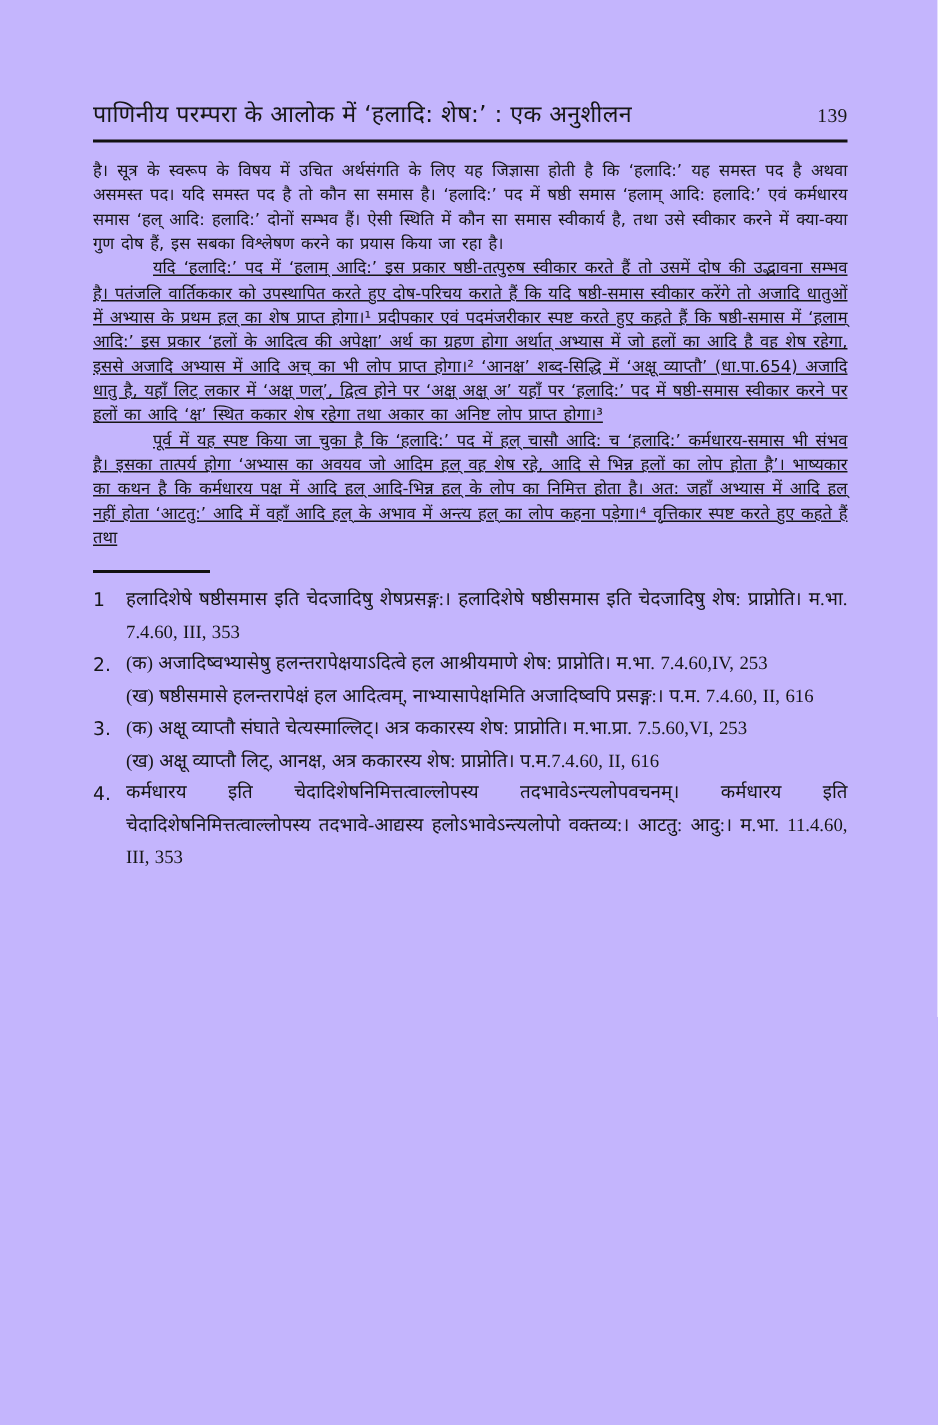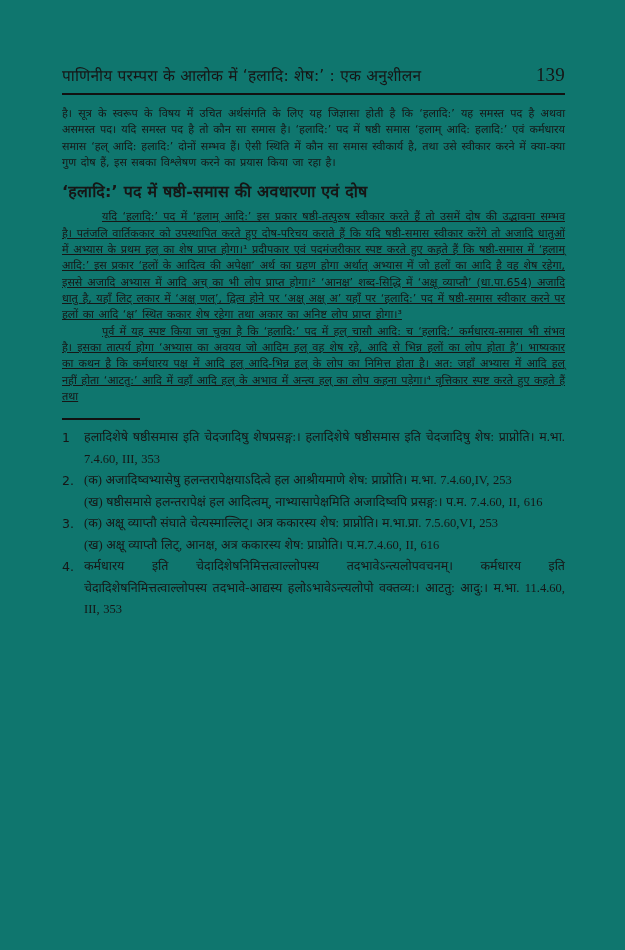--- a/index.html
+++ b/index.html
@@ -6,34 +6,34 @@
     margin: 0;
     padding: 0;
     background: #ffffff;
     font-family: "DejaVu Sans", "Liberation Serif", sans-serif;
     color: #161616;
   }
   .page {
     position: relative;
     width: 625px;
     height: 950px;
-    background: #0f766e;
+    background: #c4b5fd;
     overflow: hidden;
     box-sizing: border-box;
     padding: 64px 60px 12px 62px;
   }
   .running-head {
     display: flex;
     justify-content: space-between;
     align-items: baseline;
     font-size: 15.5px;
     letter-spacing: 0.2px;
   }
   .running-head .title { white-space: nowrap; }
-  .running-head .pageno { font-family: "Liberation Serif", "DejaVu Serif", serif; font-size: 19px; }
+  .running-head .pageno { font-family: "Liberation Serif", "DejaVu Serif", serif; font-size: 13px; }
   .head-rule {
     border: none;
     border-top: 2px solid #111;
     margin: 7px 0 0 0;
     height: 0;
   }
   .body-text {
     margin-top: 11px;
   }
   .para {
@@ -83,21 +83,20 @@
 <div class="page">
 
   <div class="running-head">
     <span class="title">पाणिनीय परम्परा के आलोक में ‘हलादि: शेष:’ : एक अनुशीलन</span>
     <span class="pageno">139</span>
   </div>
   <hr class="head-rule">
 
   <div class="body-text">
     <p class="para">है। सूत्र के स्वरूप के विषय में उचित अर्थसंगति के लिए यह जिज्ञासा होती है कि ‘हलादि:’ यह समस्त पद है अथवा असमस्त पद। यदि समस्त पद है तो कौन सा समास है। ‘हलादि:’ पद में षष्ठी समास ‘हलाम् आदि: हलादि:’ एवं कर्मधारय समास ‘हल् आदि: हलादि:’ दोनों सम्भव हैं। ऐसी स्थिति में कौन सा समास स्वीकार्य है, तथा उसे स्वीकार करने में क्या-क्या गुण दोष हैं, इस सबका विश्लेषण करने का प्रयास किया जा रहा है।</p>
-    <div class="section-heading">‘हलादि:’ पद में षष्ठी-समास की अवधारणा एवं दोष</div>
     <p class="para indent">यदि ‘हलादि:’ पद में ‘हलाम् आदि:’ इस प्रकार षष्ठी-तत्पुरुष स्वीकार करते हैं तो उसमें दोष की उद्भावना सम्भव है। पतंजलि वार्तिककार को उपस्थापित करते हुए दोष-परिचय कराते हैं कि यदि षष्ठी-समास स्वीकार करेंगे तो अजादि धातुओं में अभ्यास के प्रथम हल् का शेष प्राप्त होगा।¹ प्रदीपकार एवं पदमंजरीकार स्पष्ट करते हुए कहते हैं कि षष्ठी-समास में ‘हलाम् आदि:’ इस प्रकार ‘हलों के आदित्व की अपेक्षा’ अर्थ का ग्रहण होगा अर्थात् अभ्यास में जो हलों का आदि है वह शेष रहेगा, इससे अजादि अभ्यास में आदि अच् का भी लोप प्राप्त होगा।² ‘आनक्ष’ शब्द-सिद्धि में ‘अक्षू व्याप्तौ’ (धा.पा.654) अजादि धातु है, यहाँ लिट् लकार में ‘अक्ष् णल्’, द्वित्व होने पर ‘अक्ष् अक्ष् अ’ यहाँ पर ‘हलादि:’ पद में षष्ठी-समास स्वीकार करने पर हलों का आदि ‘क्ष’ स्थित ककार शेष रहेगा तथा अकार का अनिष्ट लोप प्राप्त होगा।³</p>
     <p class="para indent">पूर्व में यह स्पष्ट किया जा चुका है कि ‘हलादि:’ पद में हल् चासौ आदि: च ‘हलादि:’ कर्मधारय-समास भी संभव है। इसका तात्पर्य होगा ‘अभ्यास का अवयव जो आदिम हल् वह शेष रहे, आदि से भिन्न हलों का लोप होता है’। भाष्यकार का कथन है कि कर्मधारय पक्ष में आदि हल् आदि-भिन्न हल् के लोप का निमित्त होता है। अत: जहाँ अभ्यास में आदि हल् नहीं होता ‘आटतु:’ आदि में वहाँ आदि हल् के अभाव में अन्त्य हल् का लोप कहना पड़ेगा।⁴ वृत्तिकार स्पष्ट करते हुए कहते हैं तथा</p>
   </div>
 
   <hr class="footnote-sep">
 
   <div class="footnotes">
     <div class="footnote">
       <span class="fn-marker">1</span>
       <span class="fn-text">हलादिशेषे षष्ठीसमास इति चेदजादिषु शेषप्रसङ्ग:। हलादिशेषे षष्ठीसमास इति चेदजादिषु शेष: प्राप्नोति। म.भा. 7.4.60, III, 353</span>

